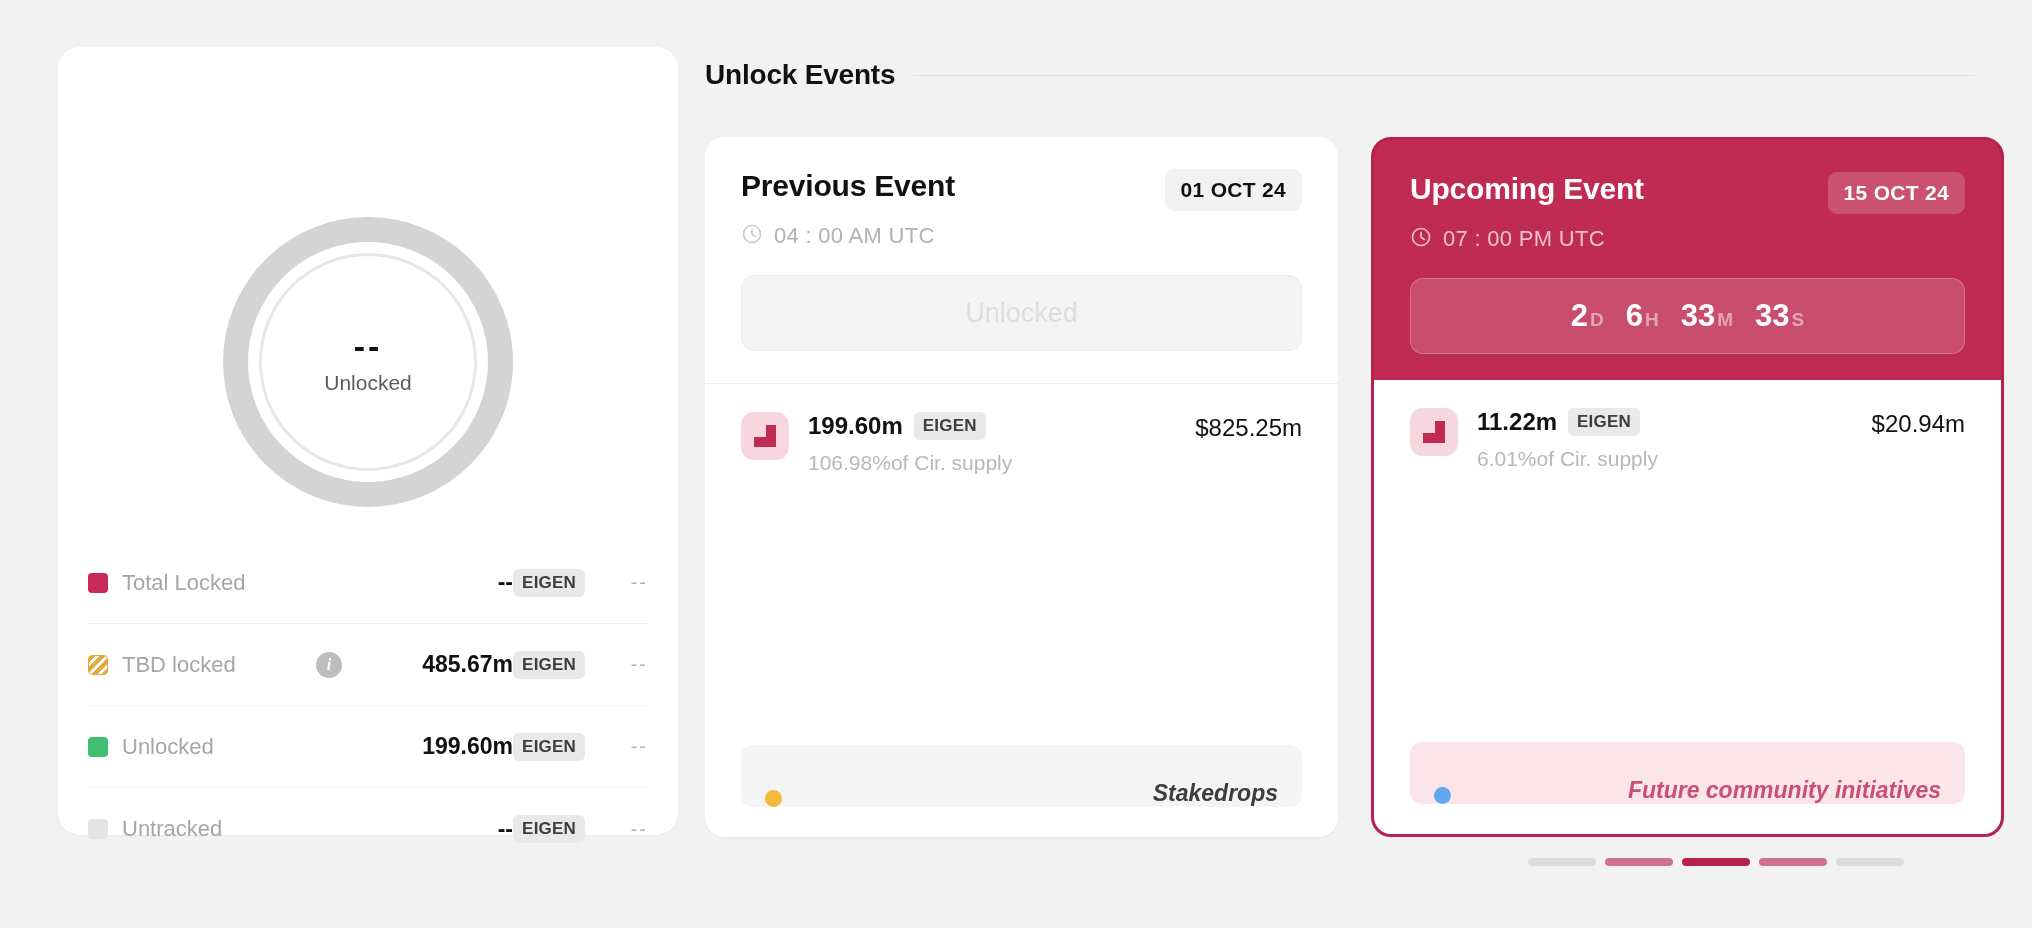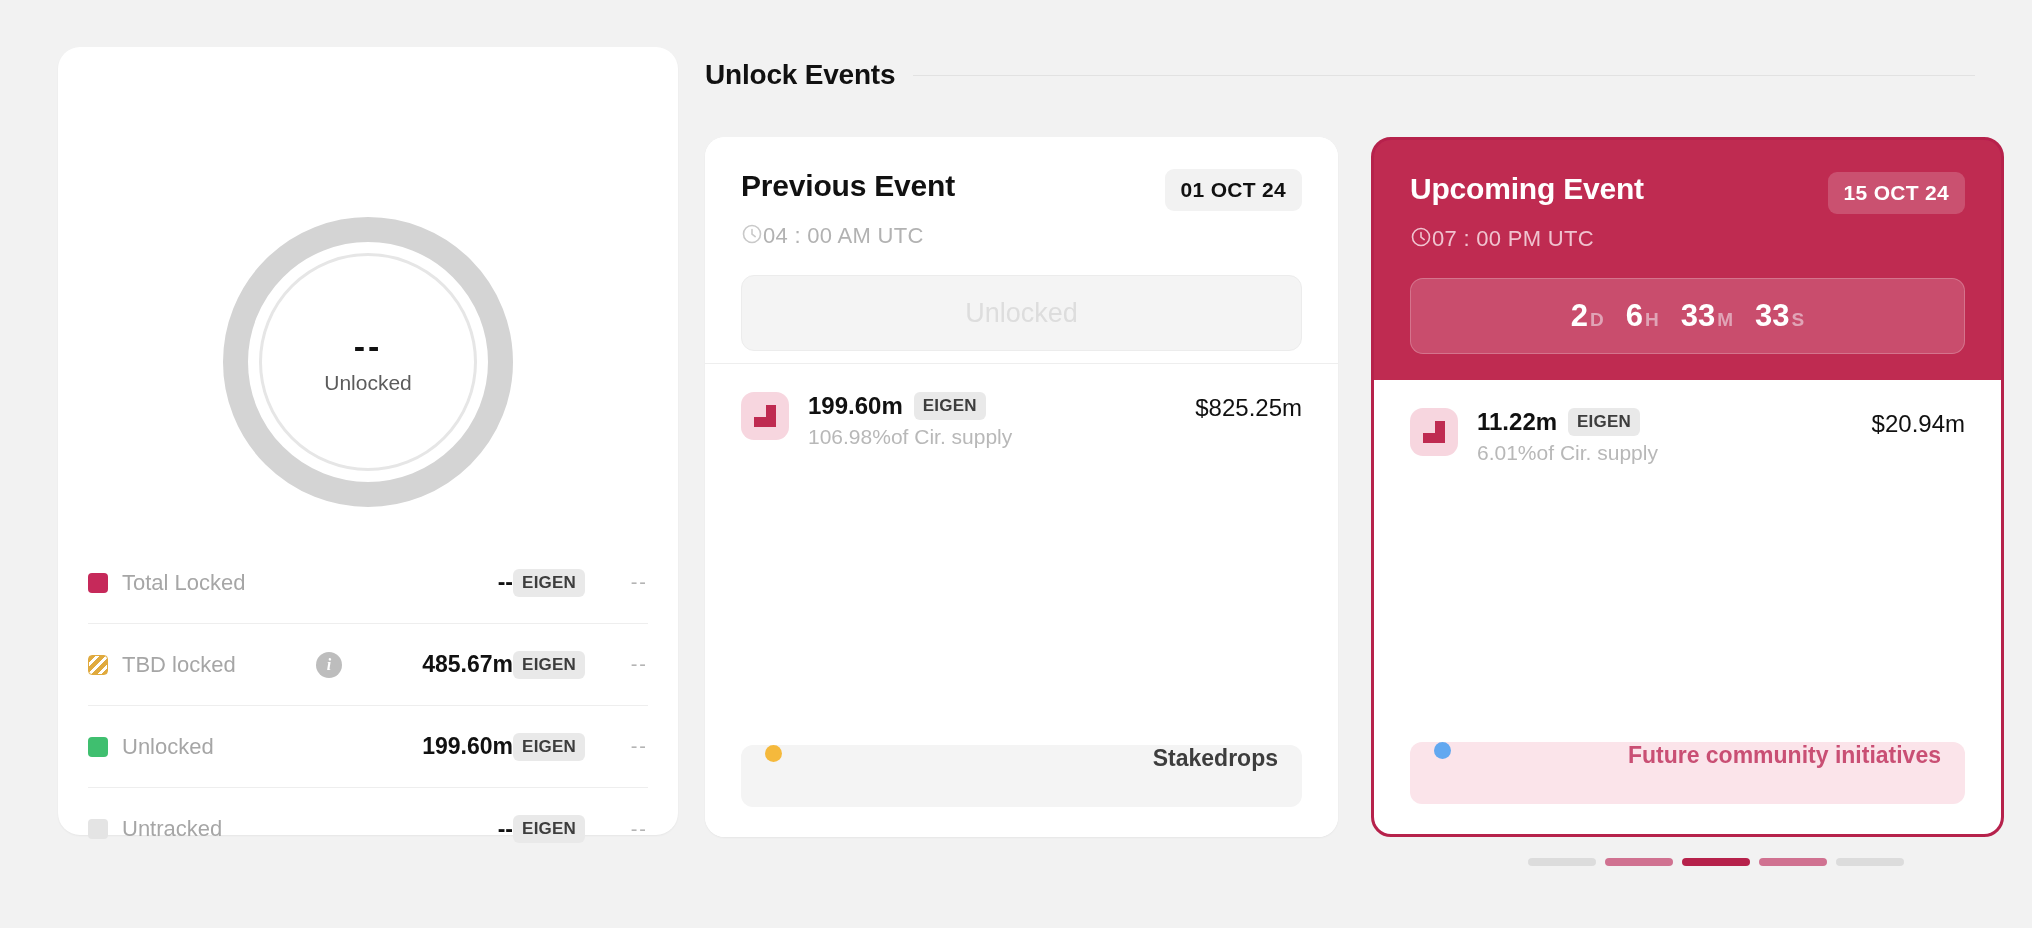--- a/index.html
+++ b/index.html
@@ -214,21 +214,21 @@
     display: flex;
     flex-direction: column;
     overflow: hidden;
   }
   .card-prev {
     background: #ffffff;
     box-shadow: 0 1px 2px rgba(0,0,0,0.05);
   }
   .card-prev .card-head {
     background: #ffffff;
-    padding: 32px 36px 12px 36px;
+    padding: 32px 36px 32px 36px;
     border-bottom: 1px solid #eeeeee;
   }
   .card-upcoming {
     background: #be185d;
     border: 3px solid #b6224b;
   }
   .card-upcoming .card-head {
     background: #bf2b51;
     padding: 32px 36px 26px 36px;
   }
@@ -257,20 +257,21 @@
     white-space: nowrap;
   }
   .card-upcoming .date-badge {
     background: rgba(255,255,255,0.18);
     color: #ffffff;
   }
 
   .head-time {
     display: flex;
     align-items: center;
+    gap: 11px;
     margin-top: 12px;
   }
   .clock-icon { display: block; }
   .time-text {
     font-size: 22px;
     color: #b2b2b2;
     font-weight: 400;
     letter-spacing: 0.3px;
   }
   .card-upcoming .time-text { color: #f0c3cf; }
@@ -355,44 +356,45 @@
   .token-ticker {
     background: #e9e9e9;
     border-radius: 6px;
     padding: 4px 9px;
     font-size: 17px;
     font-weight: 700;
     color: #3d3d3d;
     letter-spacing: 0.2px;
   }
   .token-sub {
-    margin-top: 5px;
+    margin-top: 11px;
     font-size: 21px;
     color: #b8b8b8;
     font-weight: 400;
   }
   .token-usd {
     font-size: 24px;
     font-weight: 400;
     color: #111111;
     white-space: nowrap;
     padding-top: 2px;
   }
 
   .card-footer {
     margin-top: auto;
     margin-bottom: 30px;
   }
   .tag-pill {
     height: 62px;
     border-radius: 12px;
     display: flex;
-    align-items: flex-start;
+    align-items: flex-end;
     padding: 0 24px;
     background: #f4f4f4;
+    font-style: italic;
   }
   .tag-pill.pink { background: #fbe4ea; }
   .tag-dot {
     width: 17px;
     height: 17px;
     border-radius: 50%;
     flex: 0 0 auto;
   }
   .tag-label {
     margin-left: auto;

